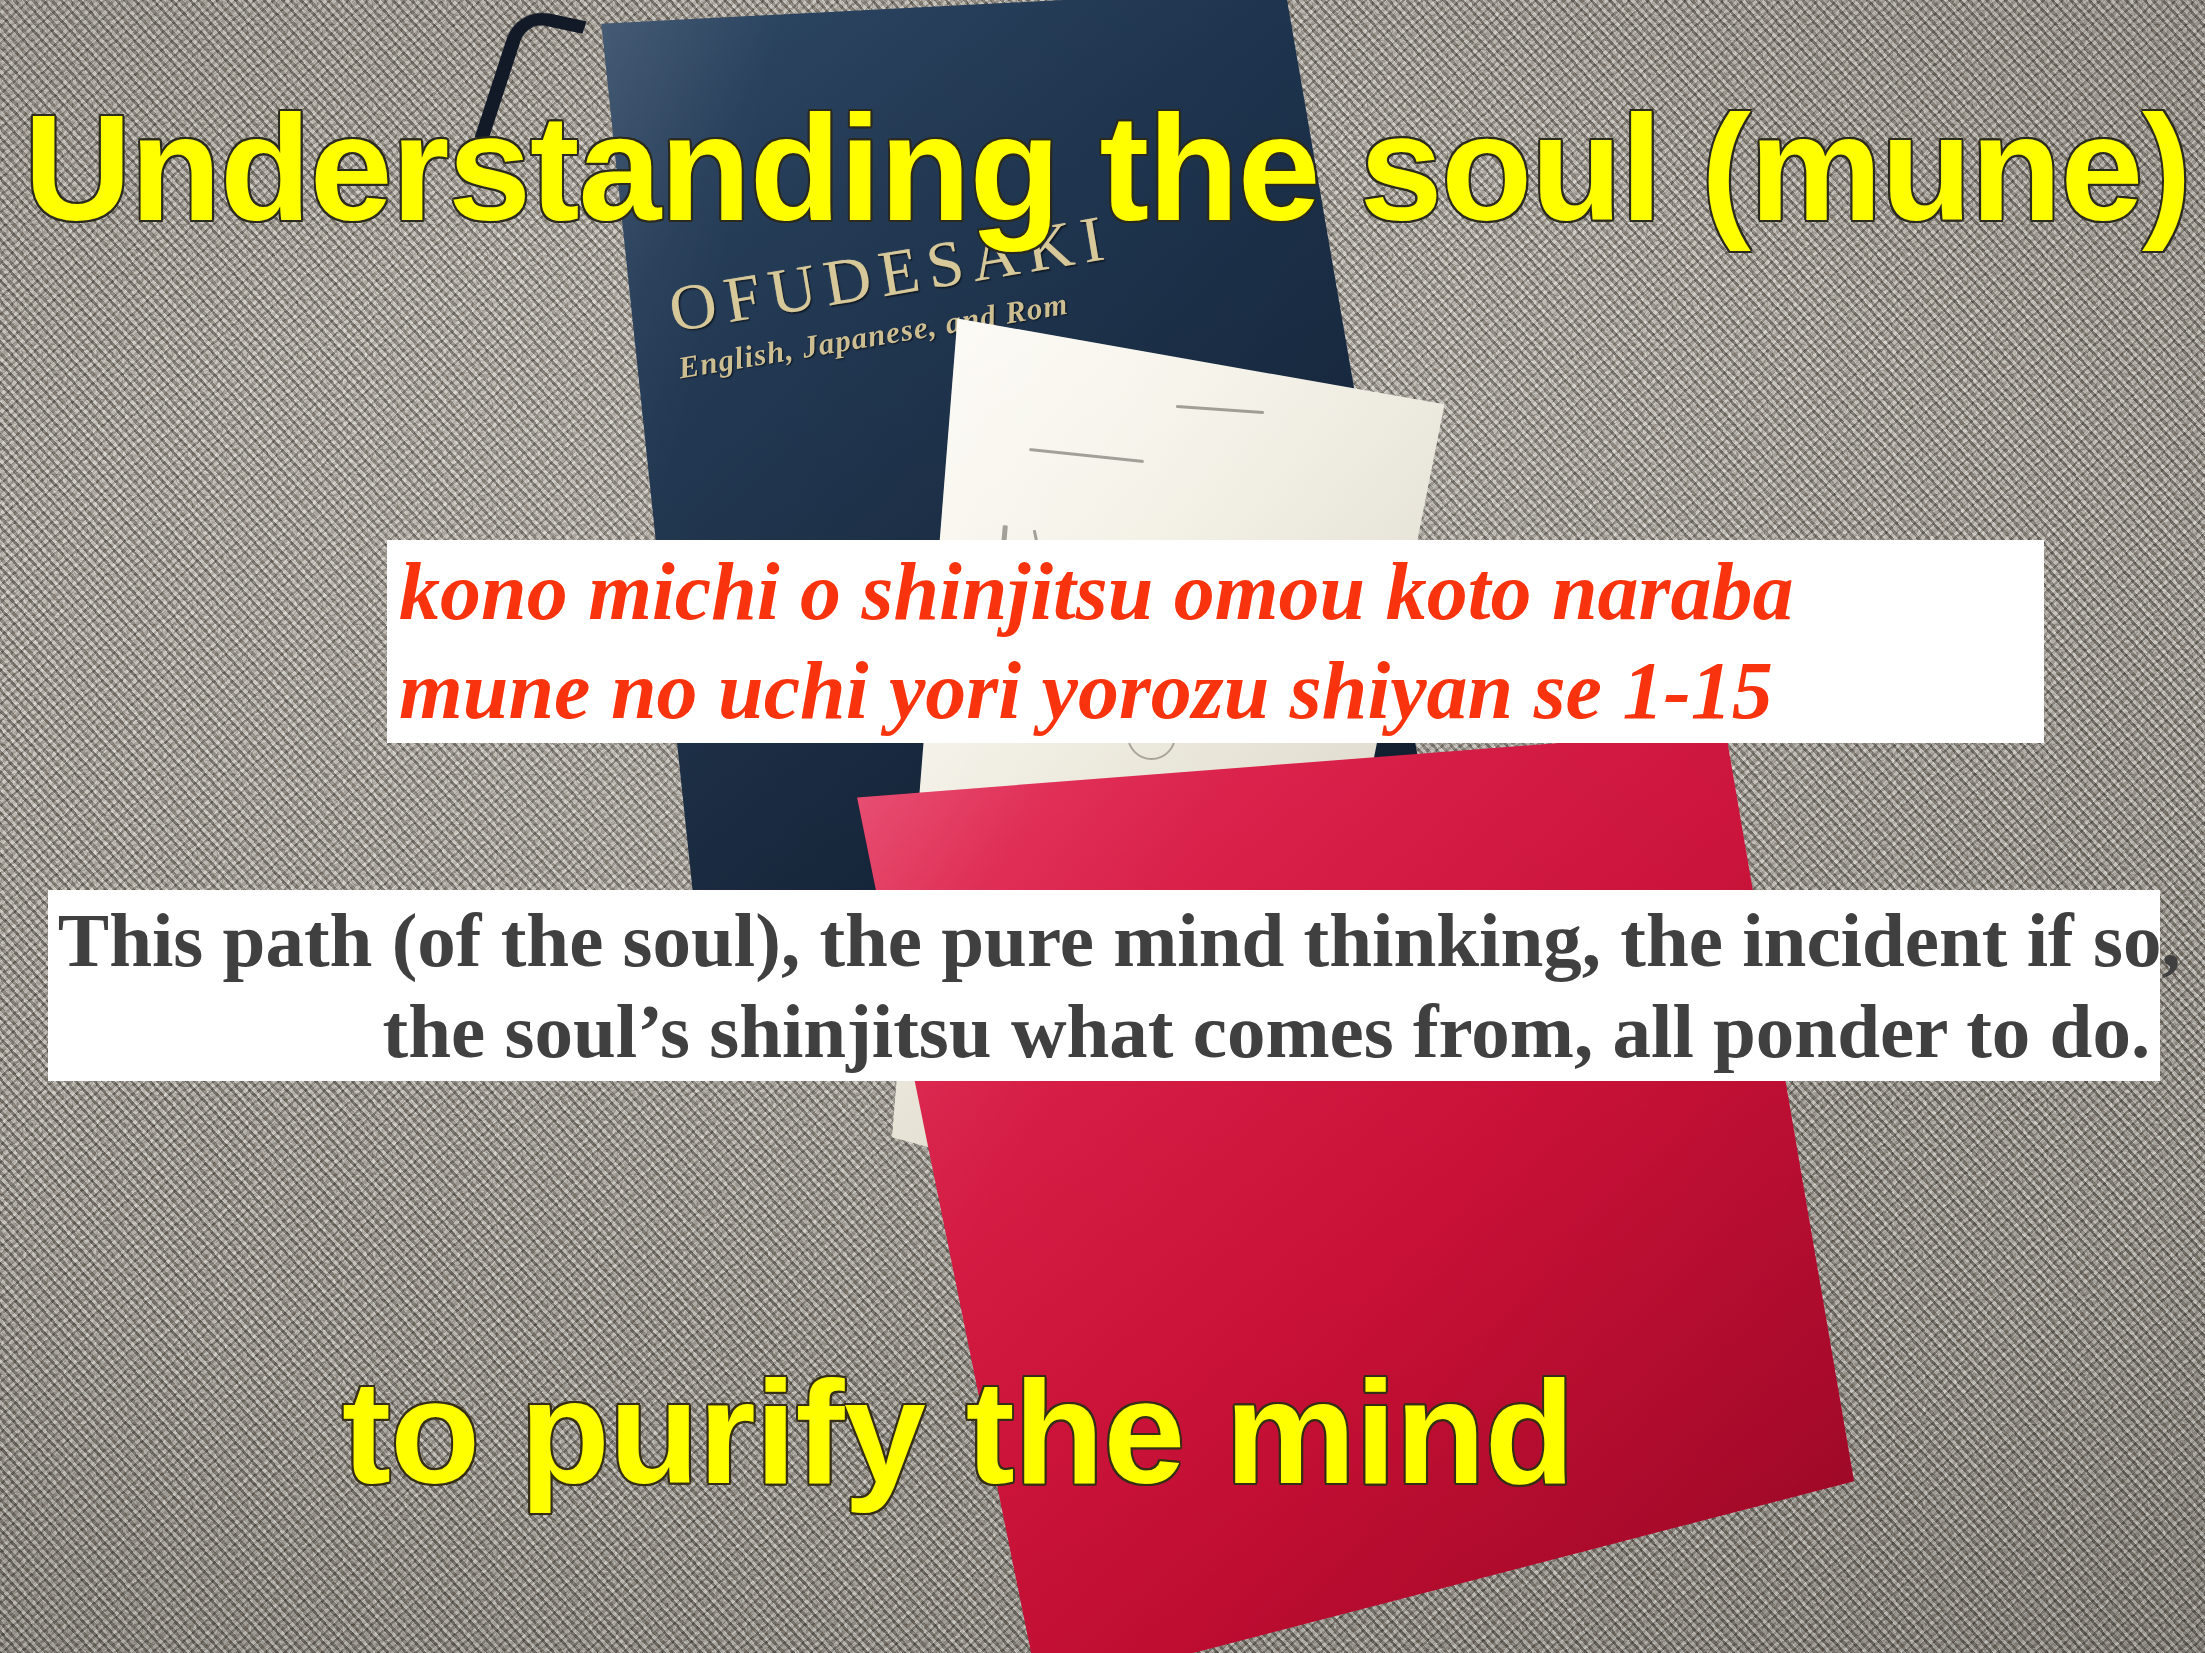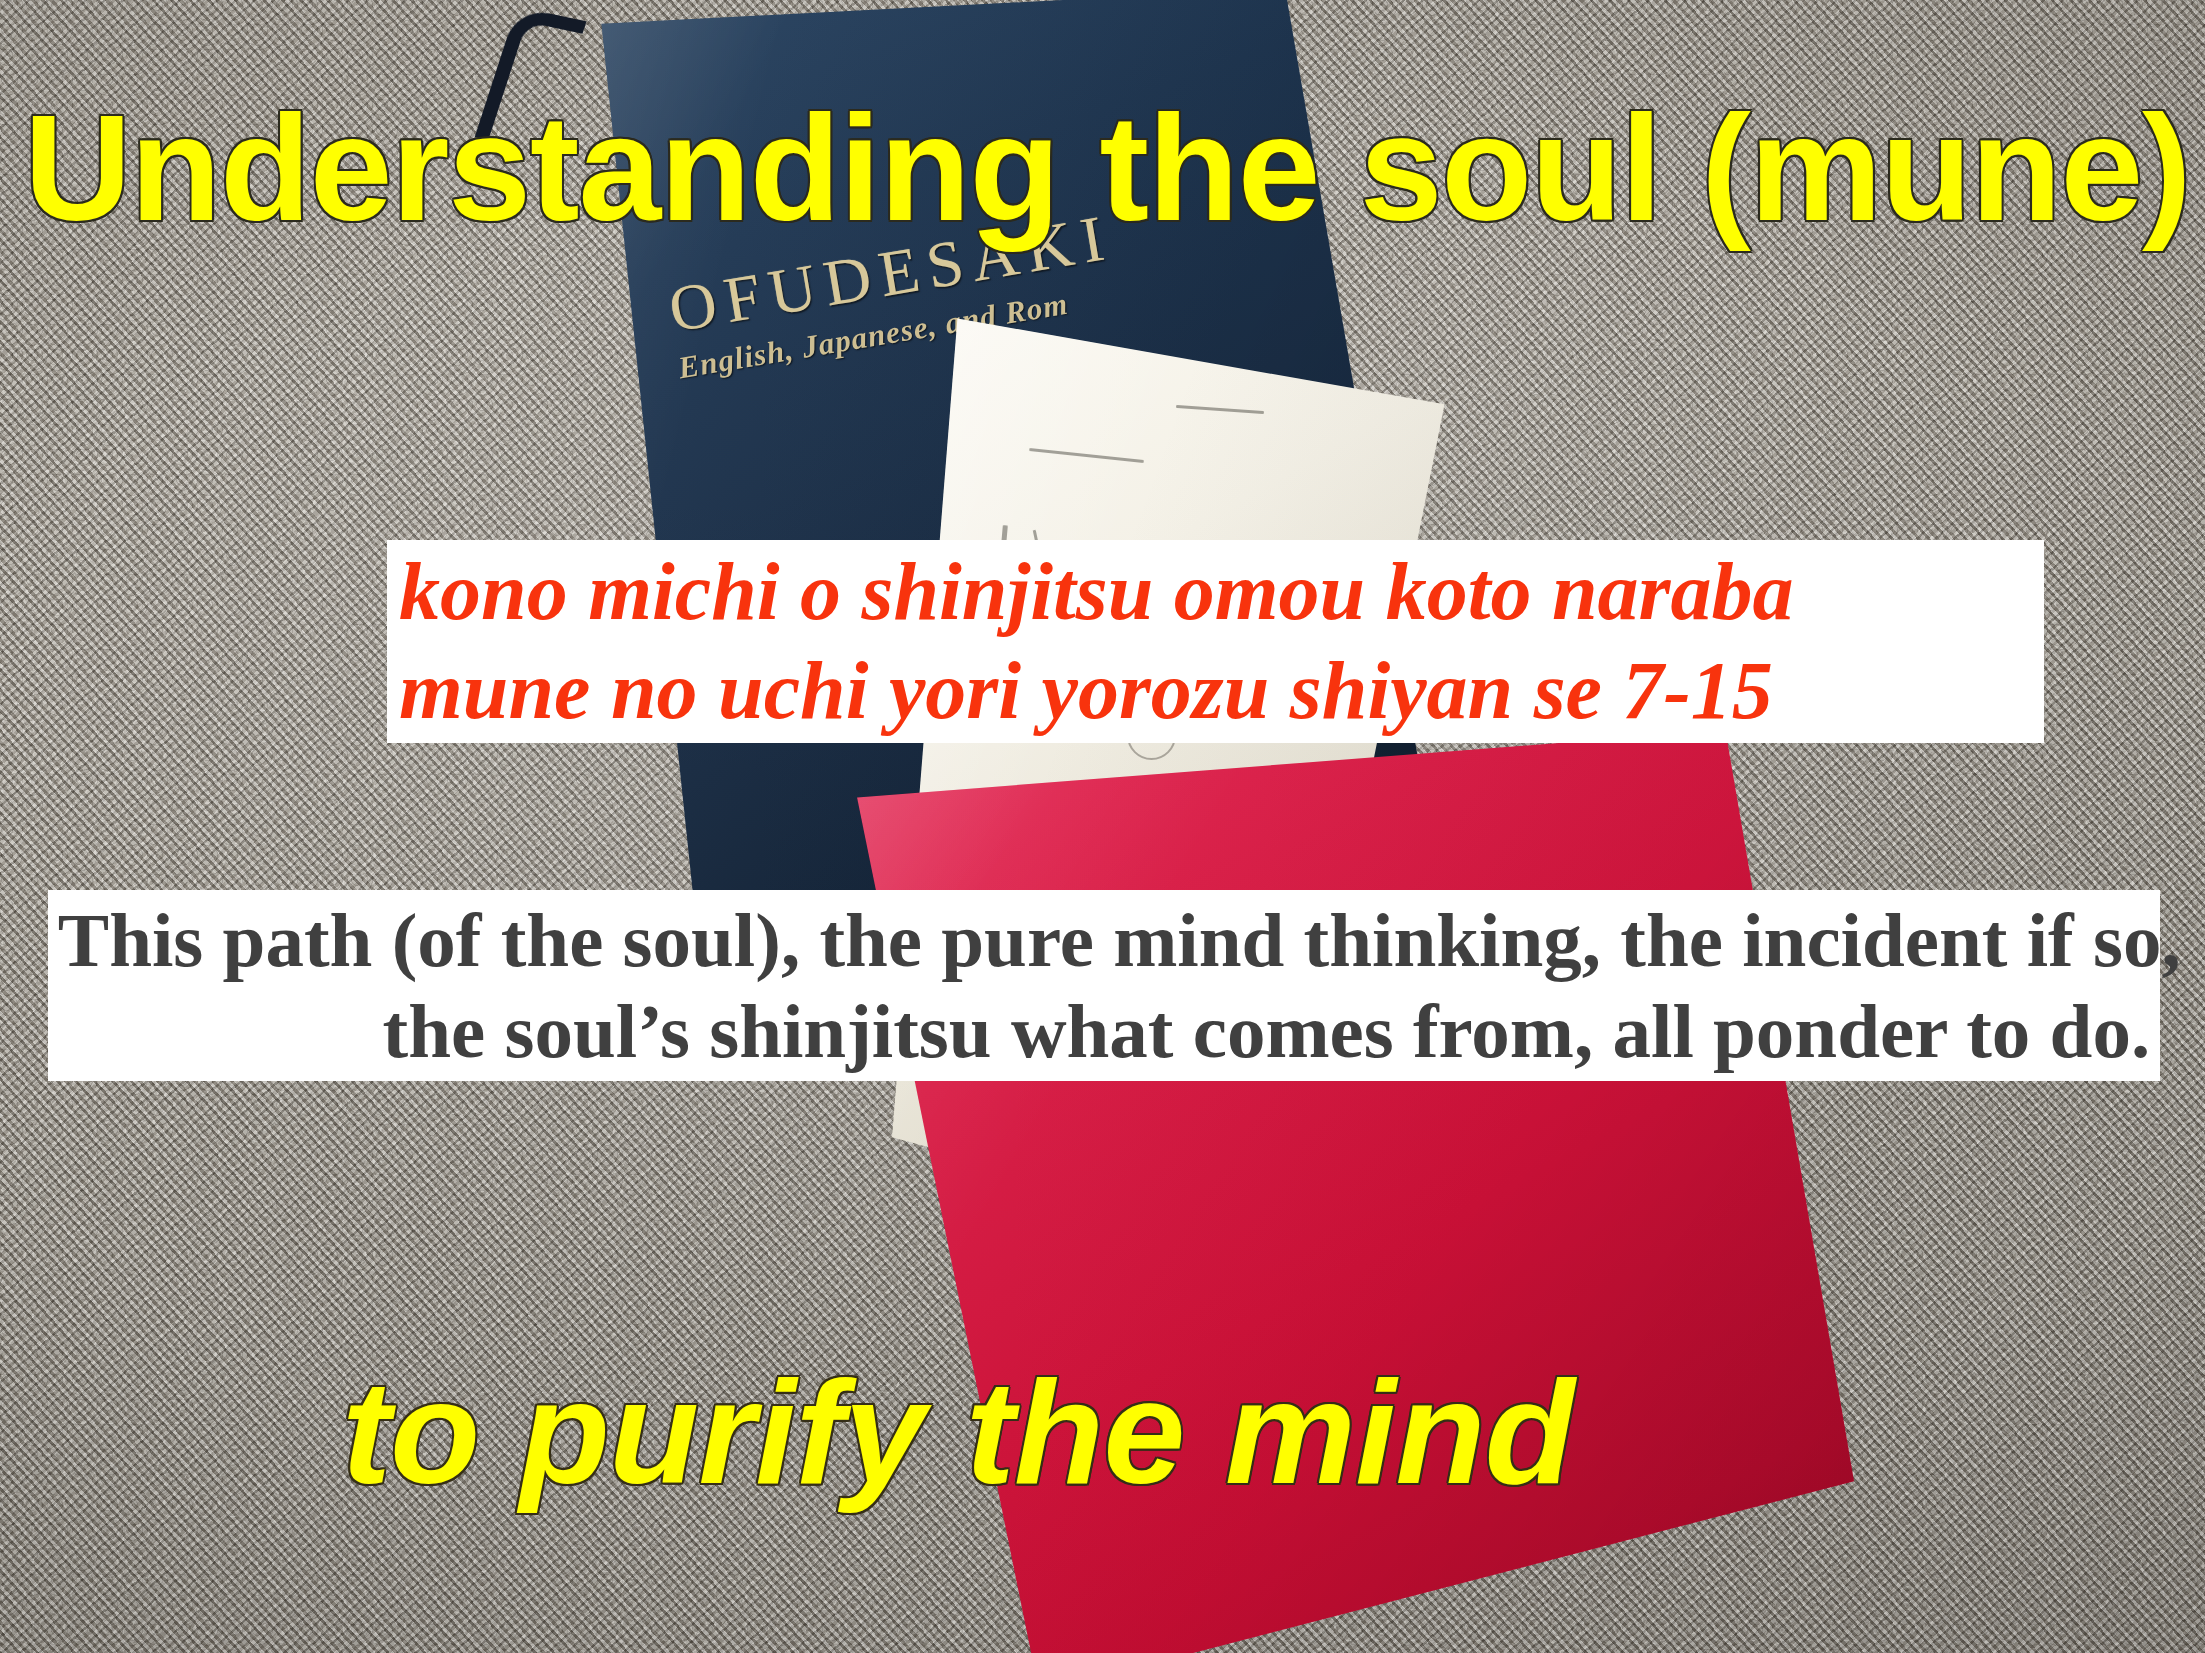--- a/index.html
+++ b/index.html
@@ -168,21 +168,20 @@
     font-size:147px;font-weight:bold;
     color:#ffff00;
     line-height:1.0;
     letter-spacing:-0.5px;
     white-space:nowrap;
     text-shadow:
       -1.6px -1.6px 0 #352e16, 1.6px -1.6px 0 #352e16,
       -1.6px  1.6px 0 #352e16, 1.6px  1.6px 0 #352e16,
        0   -2.2px 0 #352e16, 0    2.2px 0 #352e16,
       -2.2px  0   0 #352e16, 2.2px  0   0 #352e16;
-    font-style: italic;
   }
 
   .textbox{
     position:absolute;
     background:#ffffff;
     display:flex;flex-direction:column;
     justify-content:center;
   }
 
   #romaji-box{
@@ -244,21 +243,21 @@
 
   <div class="book" id="red-book">
     <div class="sheen"></div>
     <div id="red-spine-title">OFUDESAKI</div>
   </div>
 
   <div id="title-top">Understanding the soul (mune)</div>
 
   <div class="textbox" id="romaji-box">
     <div class="line">kono michi o shinjitsu omou koto naraba</div>
-    <div class="line">mune no uchi yori yorozu shiyan se  7-15</div>
+    <div class="line">mune no uchi yori yorozu shiyan se  1-15</div>
   </div>
 
   <div class="textbox" id="translation-box">
     <div class="line">This path (of the soul), the pure mind thinking, the incident if so,</div>
     <div class="line">the soul’s shinjitsu what comes from, all ponder to do.</div>
   </div>
 
   <div id="title-bottom">to purify the mind</div>
 
 </div>

